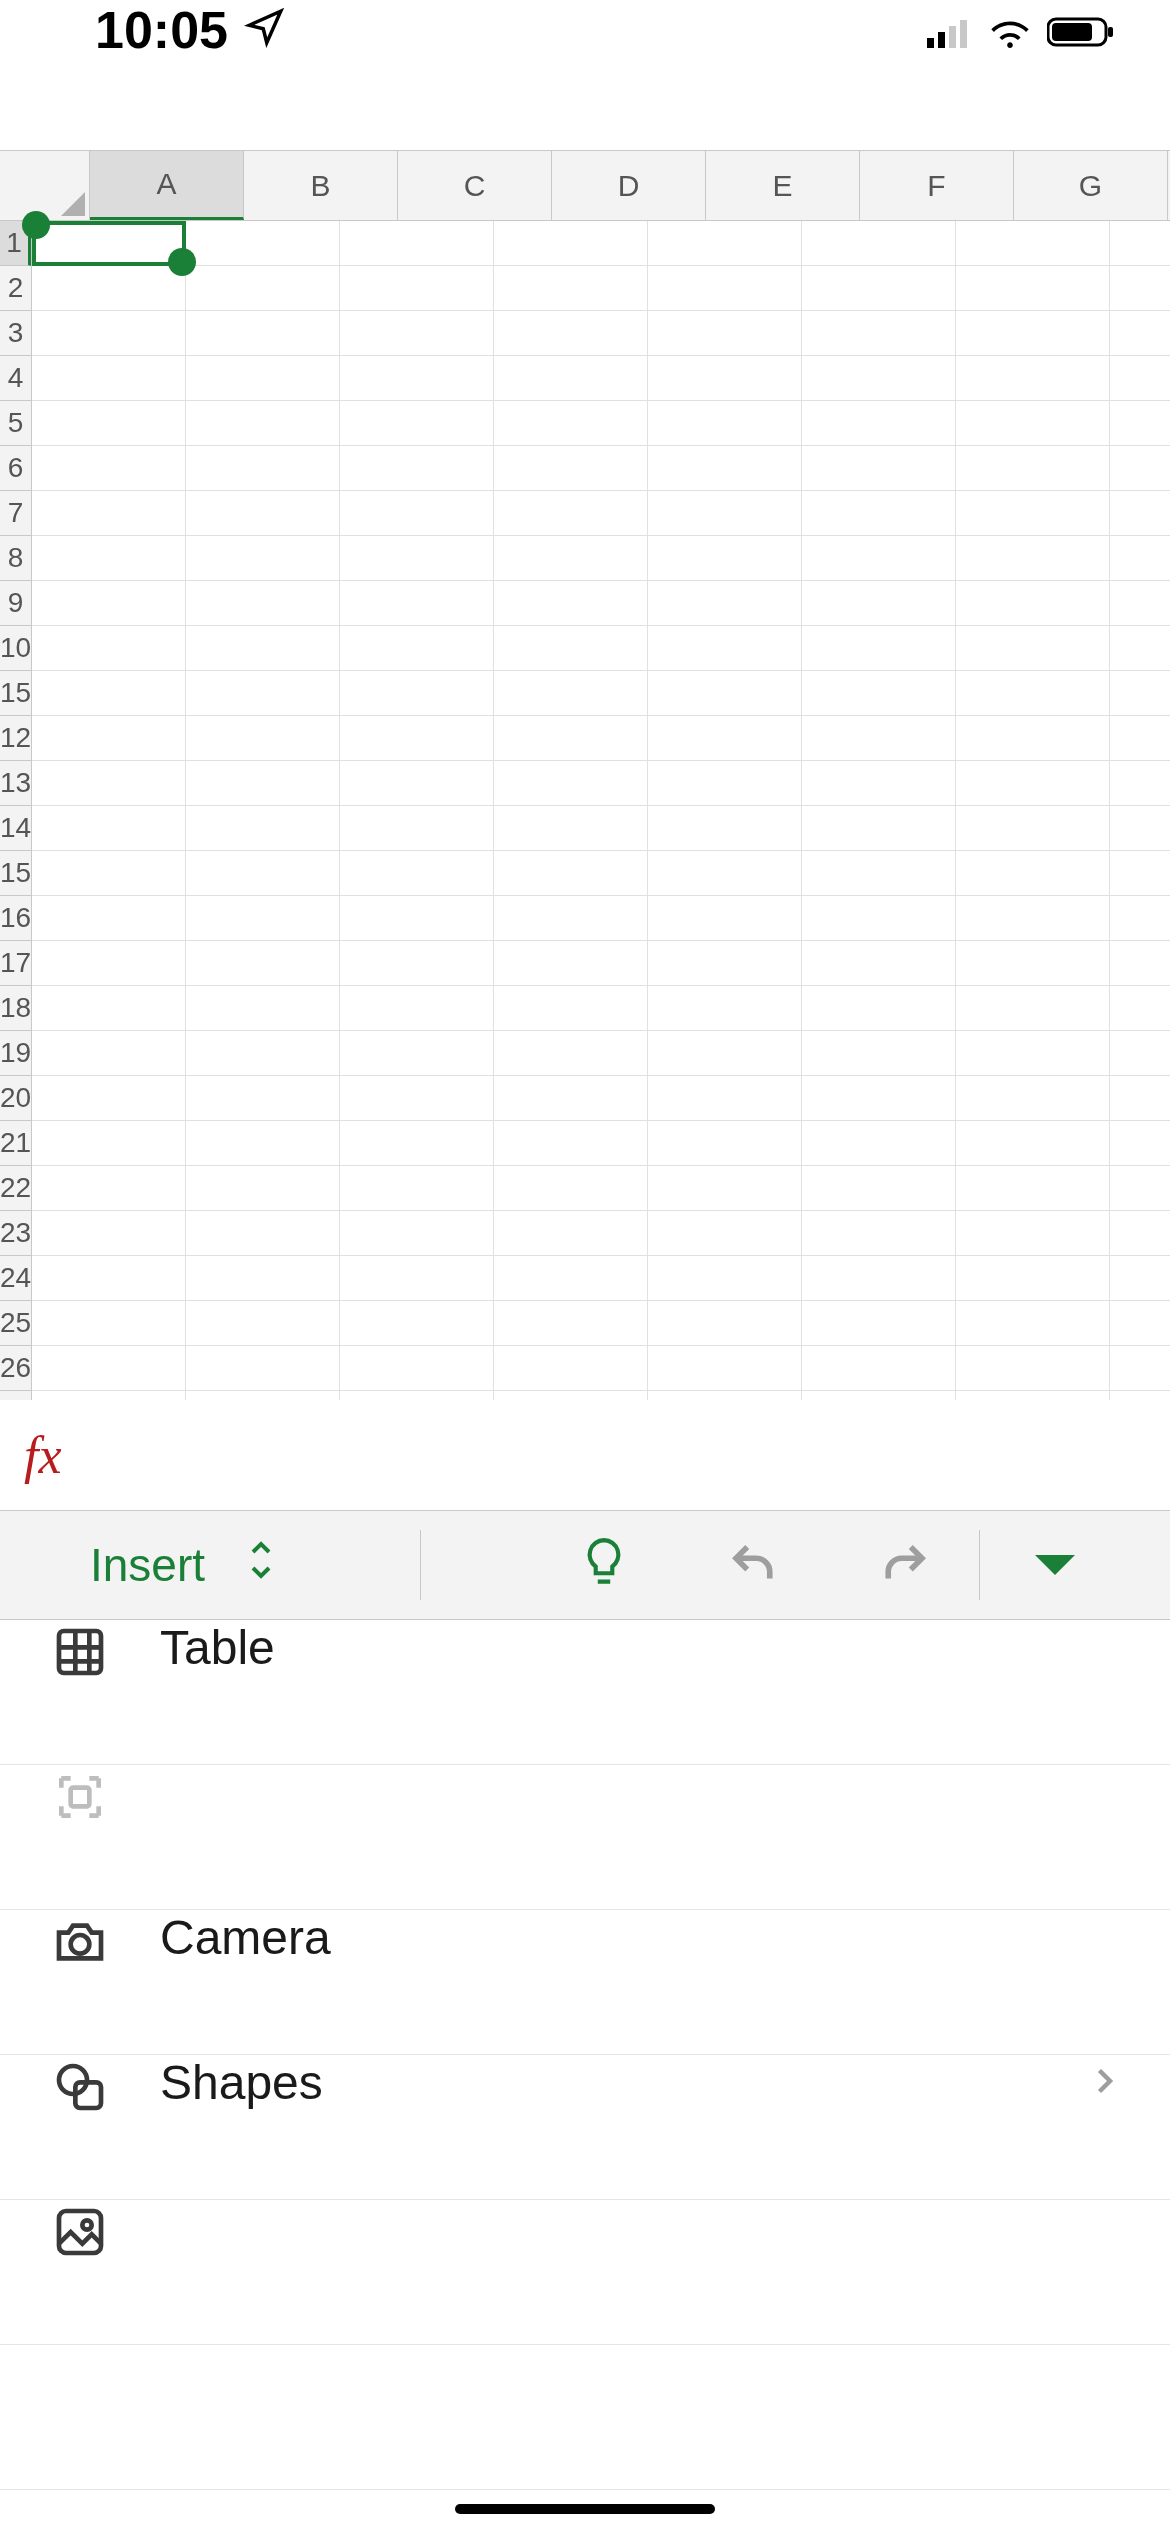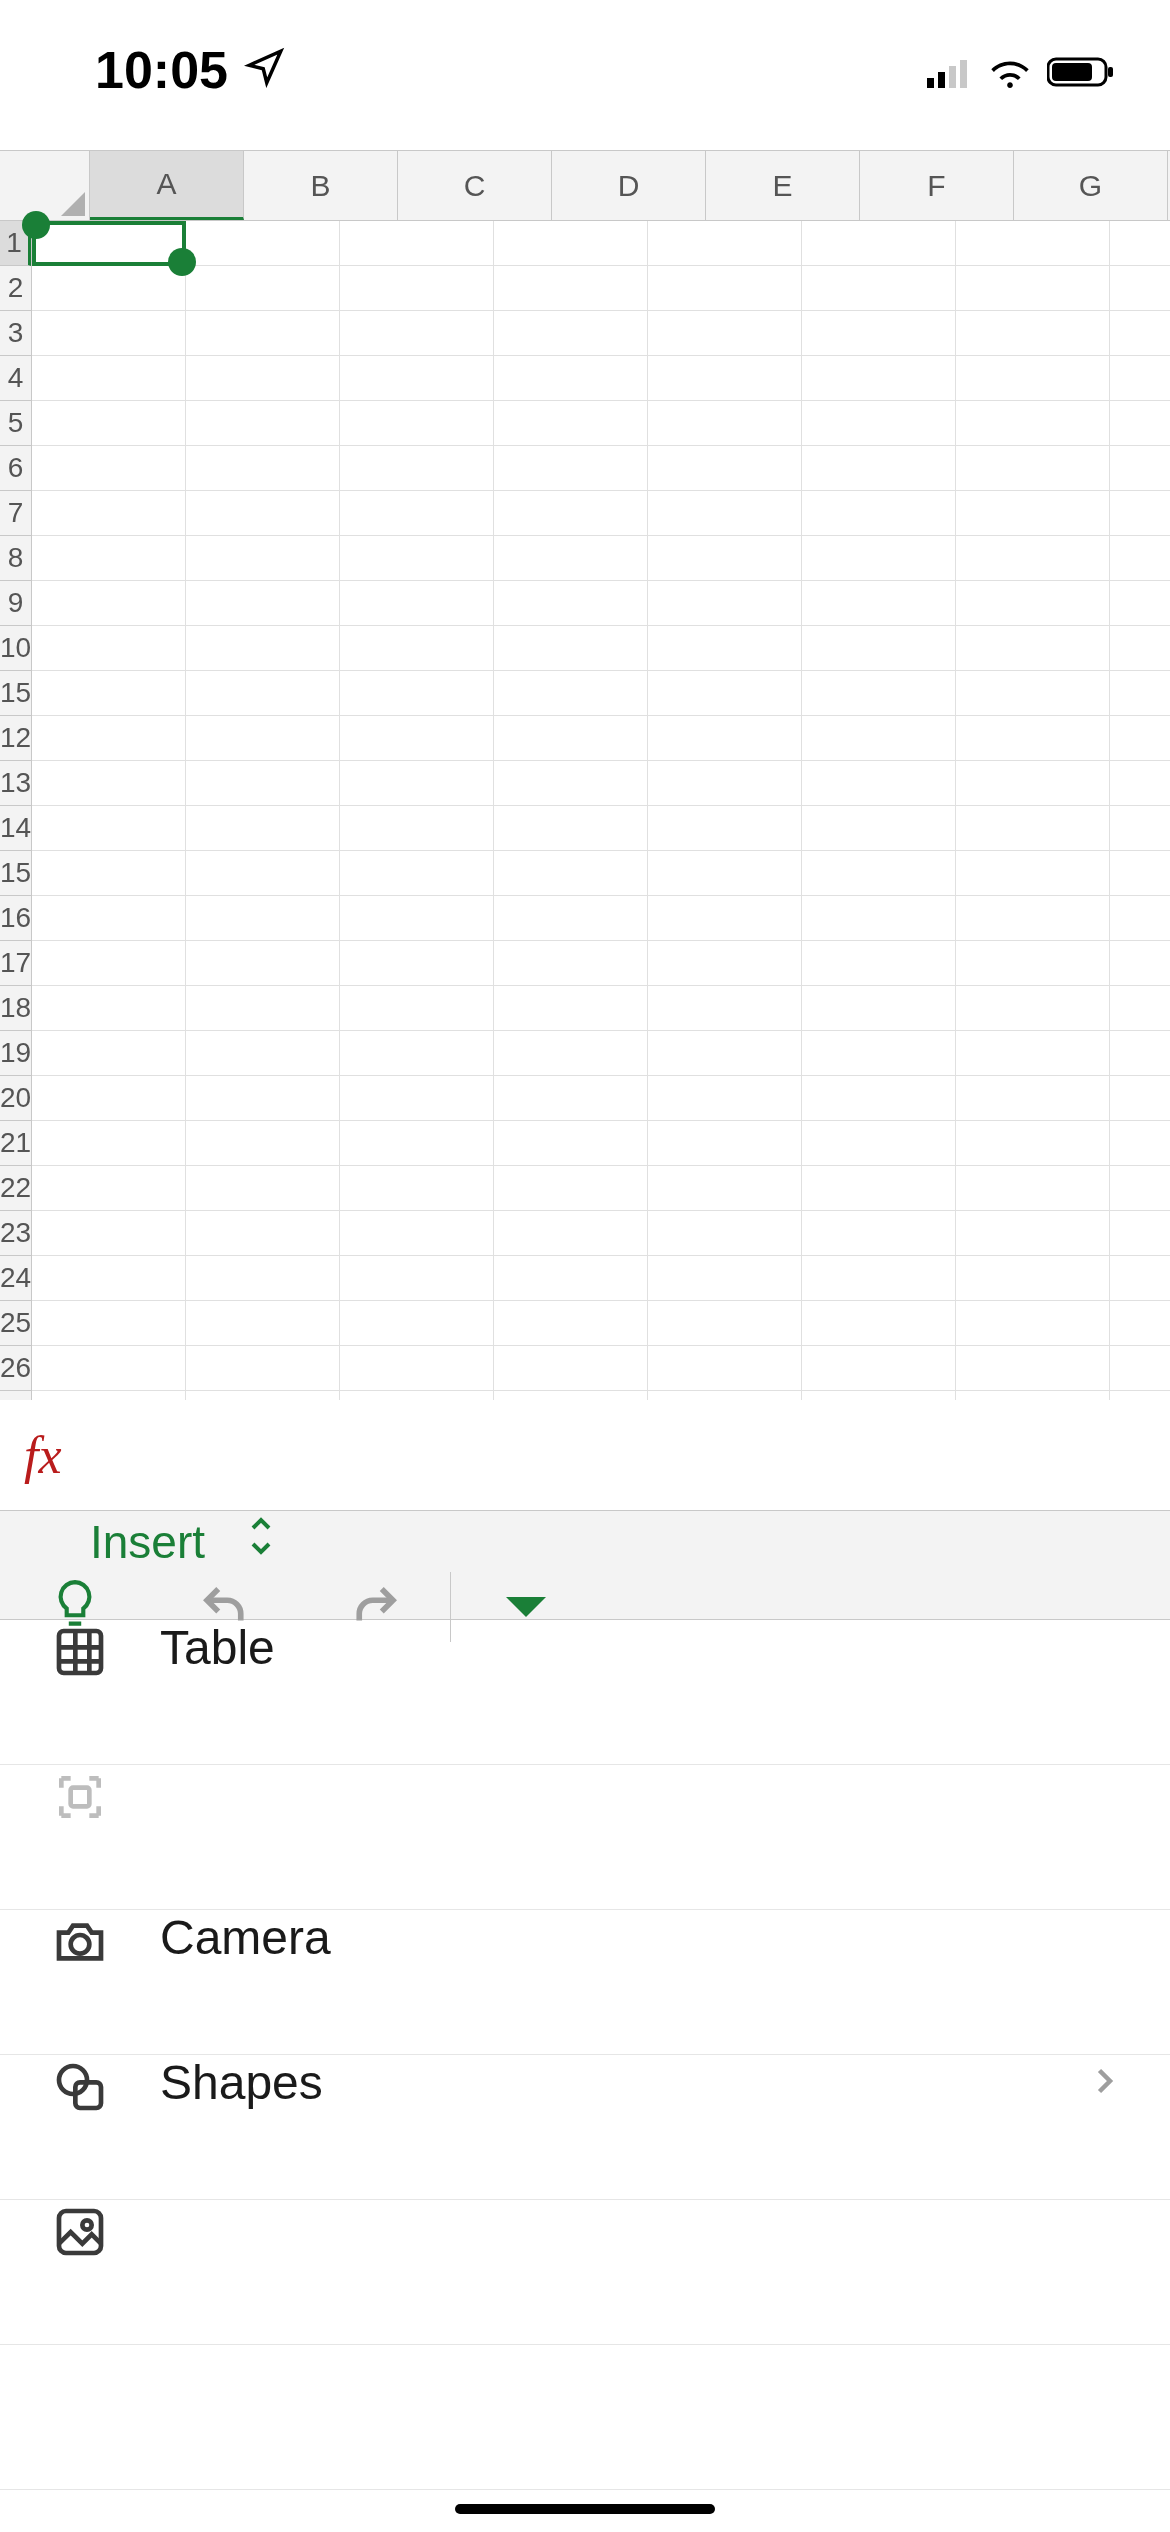--- a/index.html
+++ b/index.html
@@ -9,21 +9,21 @@
     font-family: -apple-system, "Segoe UI", Helvetica, Arial, sans-serif;
     background: #ffffff;
     overflow: hidden;
     color: #000;
   }
 
   
   .status-bar {
     height: 150px;
     display: flex;
-    align-items: center;
+    align-items: flex-start;
     justify-content: space-between;
     padding: 0 55px 10px 95px;
     font-size: 52px;
     font-weight: 600;
   }
   .status-left { display:flex; align-items:center; gap:16px; }
   .status-right { display:flex; align-items:center; gap:14px; }
   .location-icon { display:inline-block; }
 
   
@@ -103,21 +103,21 @@
     display:flex; align-items:center; justify-content:space-between;
   }
   .formula-input .placeholder { color:#9e9e9e; }
 
   
   .ribbon {
     height:110px;
     background:#f3f3f3;
     border-top:1px solid #c8c8c8;
     border-bottom:1px solid #c8c8c8;
-    display:flex; align-items:flex-start;flex-direction:column;
+    display:flex; align-items:center;
   }
   .ribbon-tab {
     color:#1a7f37;
     font-size:46px;
     font-weight:500;
     padding-left:90px;
     display:flex; align-items:center; gap:40px;
     width: 420px;
   }
   .ribbon-sep { width:1px; height:70px; background:#c8c8c8; }

